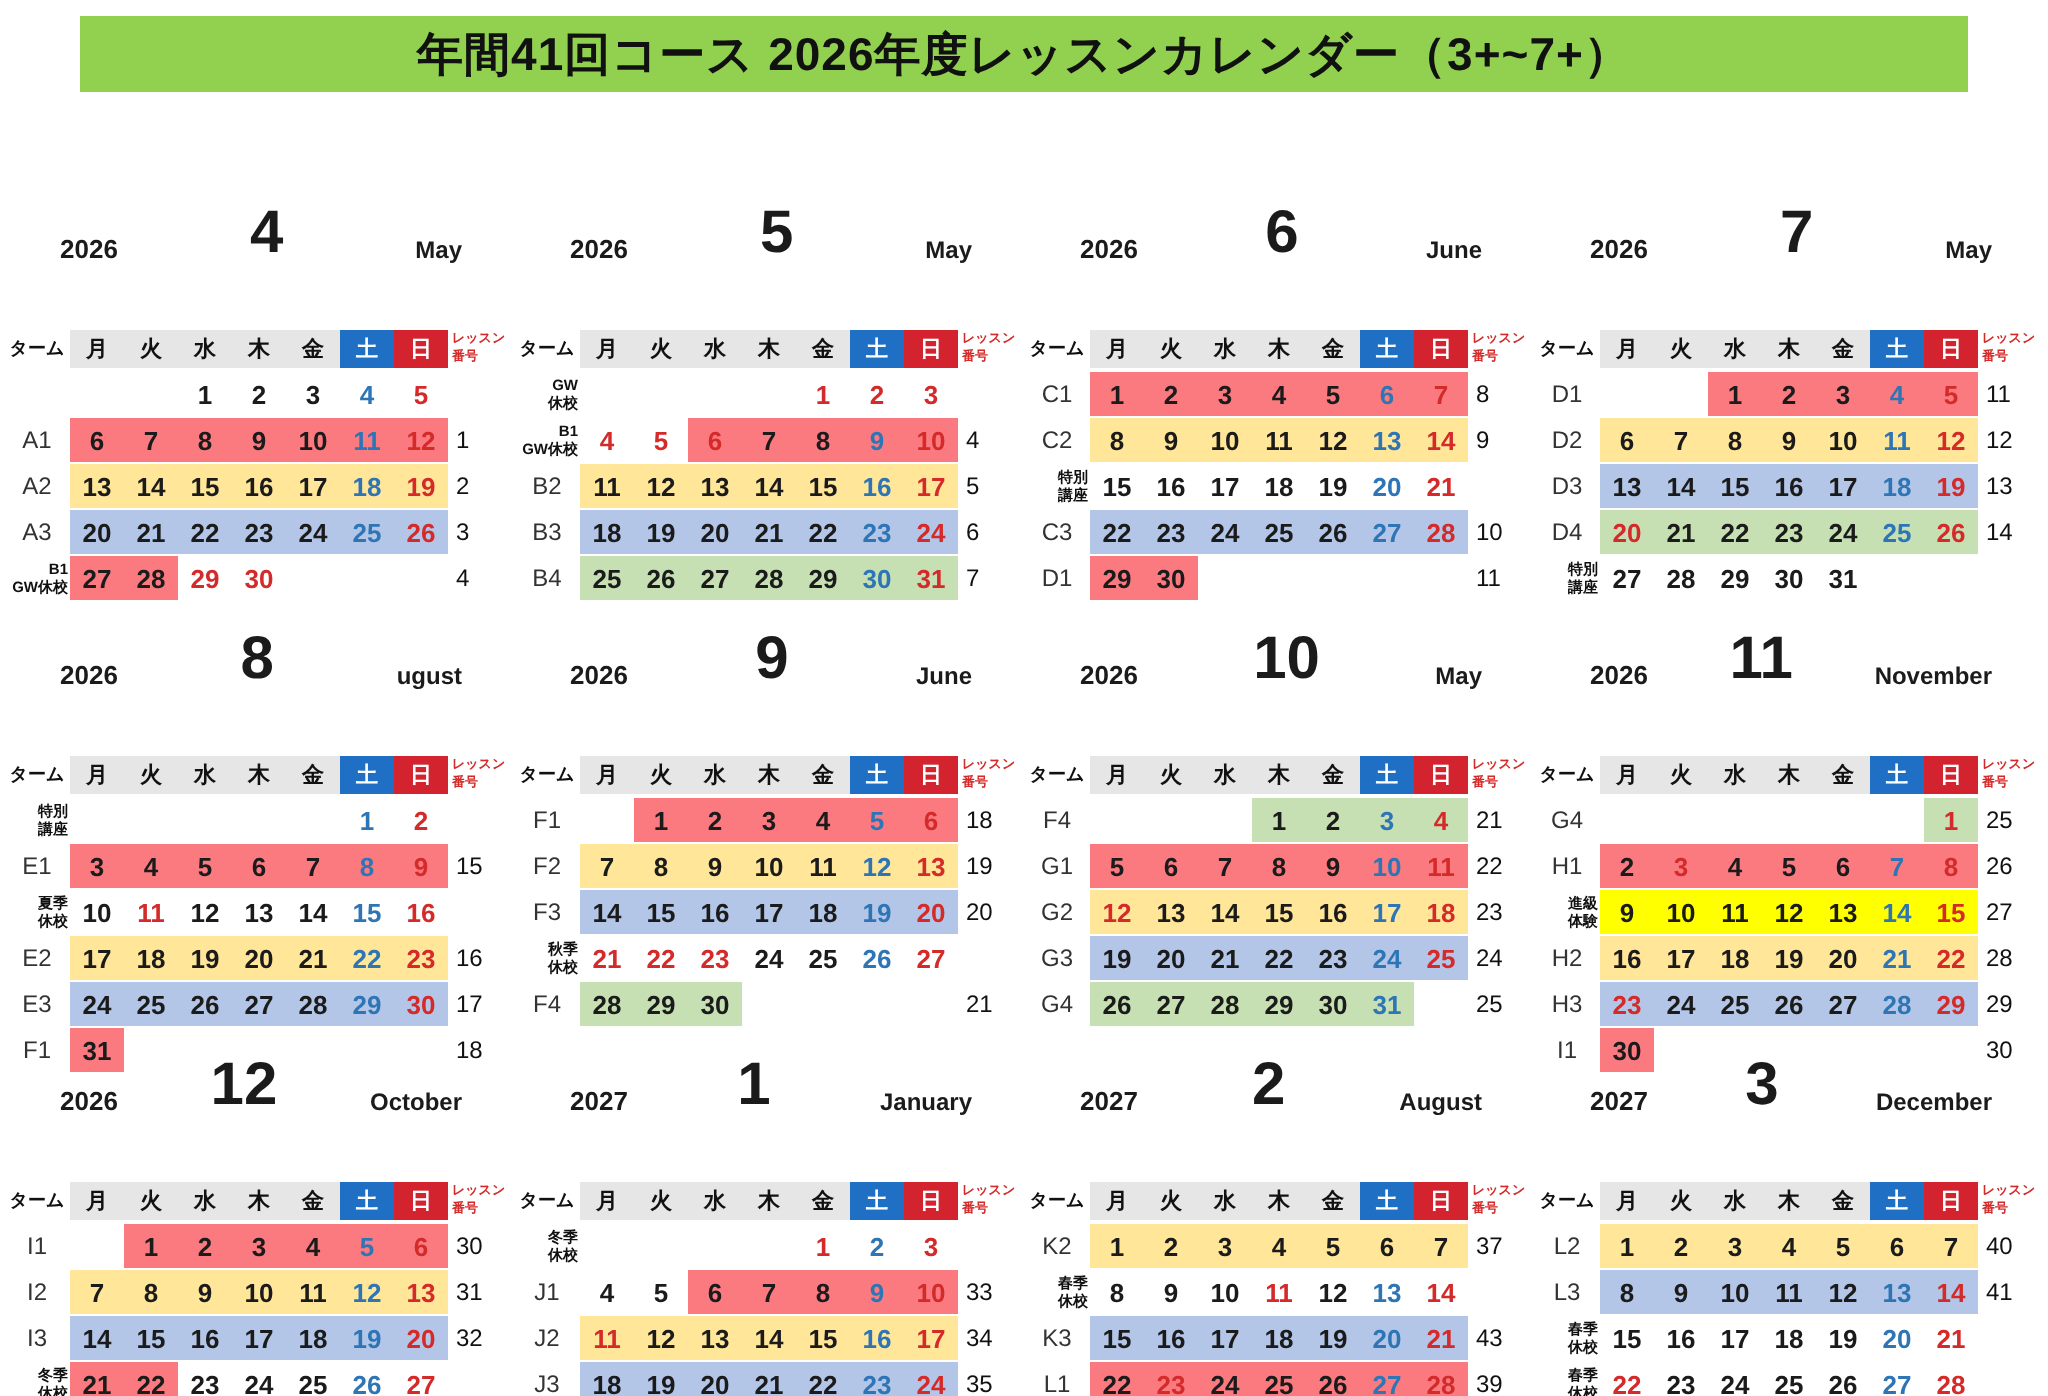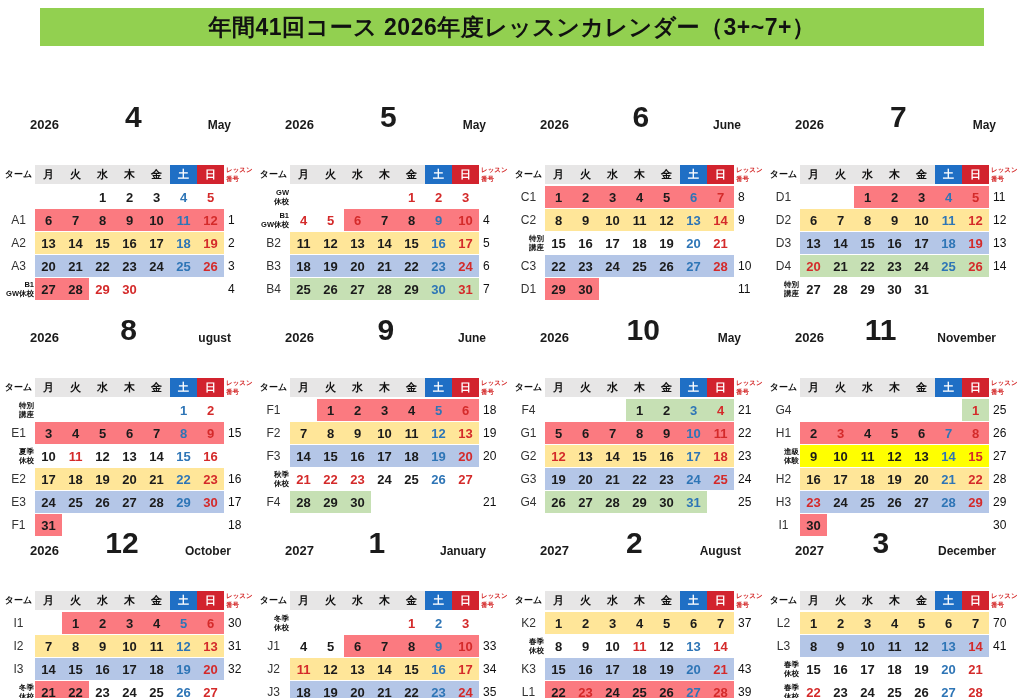--- a/index.html
+++ b/index.html
@@ -1059,21 +1059,21 @@
           <div class="tcell">
             <span>L2</span>
           </div>
           <div class="dcell" style="background: rgb(255, 230, 153); color: rgb(27, 27, 27);">1</div>
           <div class="dcell" style="background: rgb(255, 230, 153); color: rgb(27, 27, 27);">2</div>
           <div class="dcell" style="background: rgb(255, 230, 153); color: rgb(27, 27, 27);">3</div>
           <div class="dcell" style="background: rgb(255, 230, 153); color: rgb(27, 27, 27);">4</div>
           <div class="dcell" style="background: rgb(255, 230, 153); color: rgb(27, 27, 27);">5</div>
           <div class="dcell" style="background: rgb(255, 230, 153); color: rgb(27, 27, 27);">6</div>
           <div class="dcell" style="background: rgb(255, 230, 153); color: rgb(27, 27, 27);">7</div>
-          <div class="lcell">70</div>
+          <div class="lcell">40</div>
         </div>
         <div class="mrow">
           <div class="tcell">
             <span>L3</span>
           </div>
           <div class="dcell" style="background: rgb(180, 198, 231); color: rgb(27, 27, 27);">8</div>
           <div class="dcell" style="background: rgb(180, 198, 231); color: rgb(27, 27, 27);">9</div>
           <div class="dcell" style="background: rgb(180, 198, 231); color: rgb(27, 27, 27);">10</div>
           <div class="dcell" style="background: rgb(180, 198, 231); color: rgb(27, 27, 27);">11</div>
           <div class="dcell" style="background: rgb(180, 198, 231); color: rgb(27, 27, 27);">12</div>

